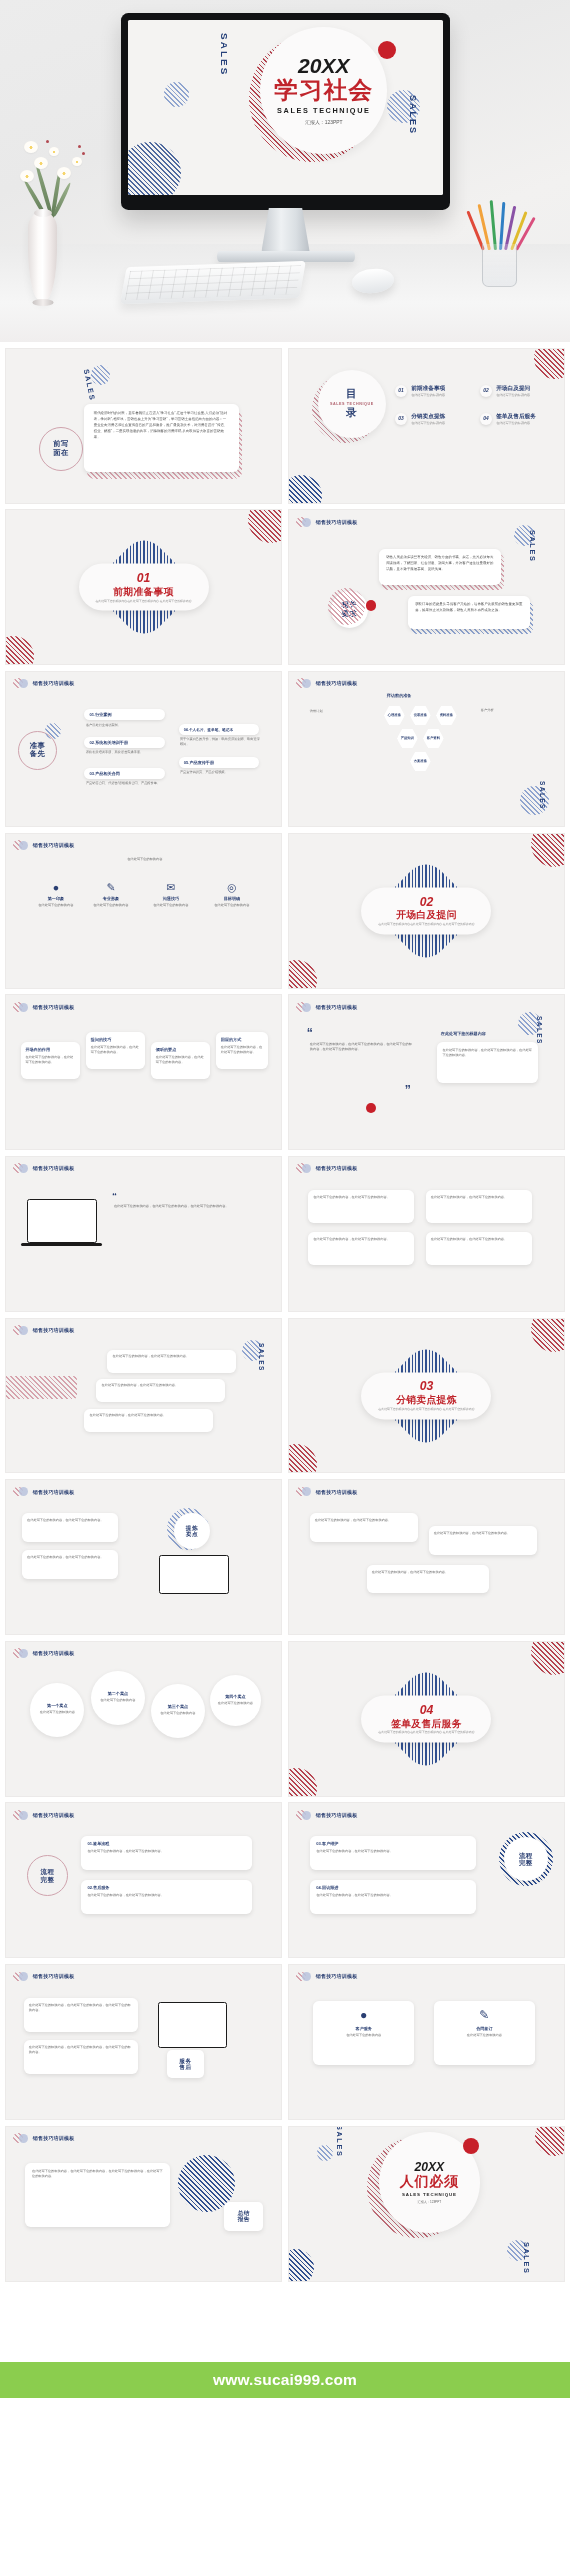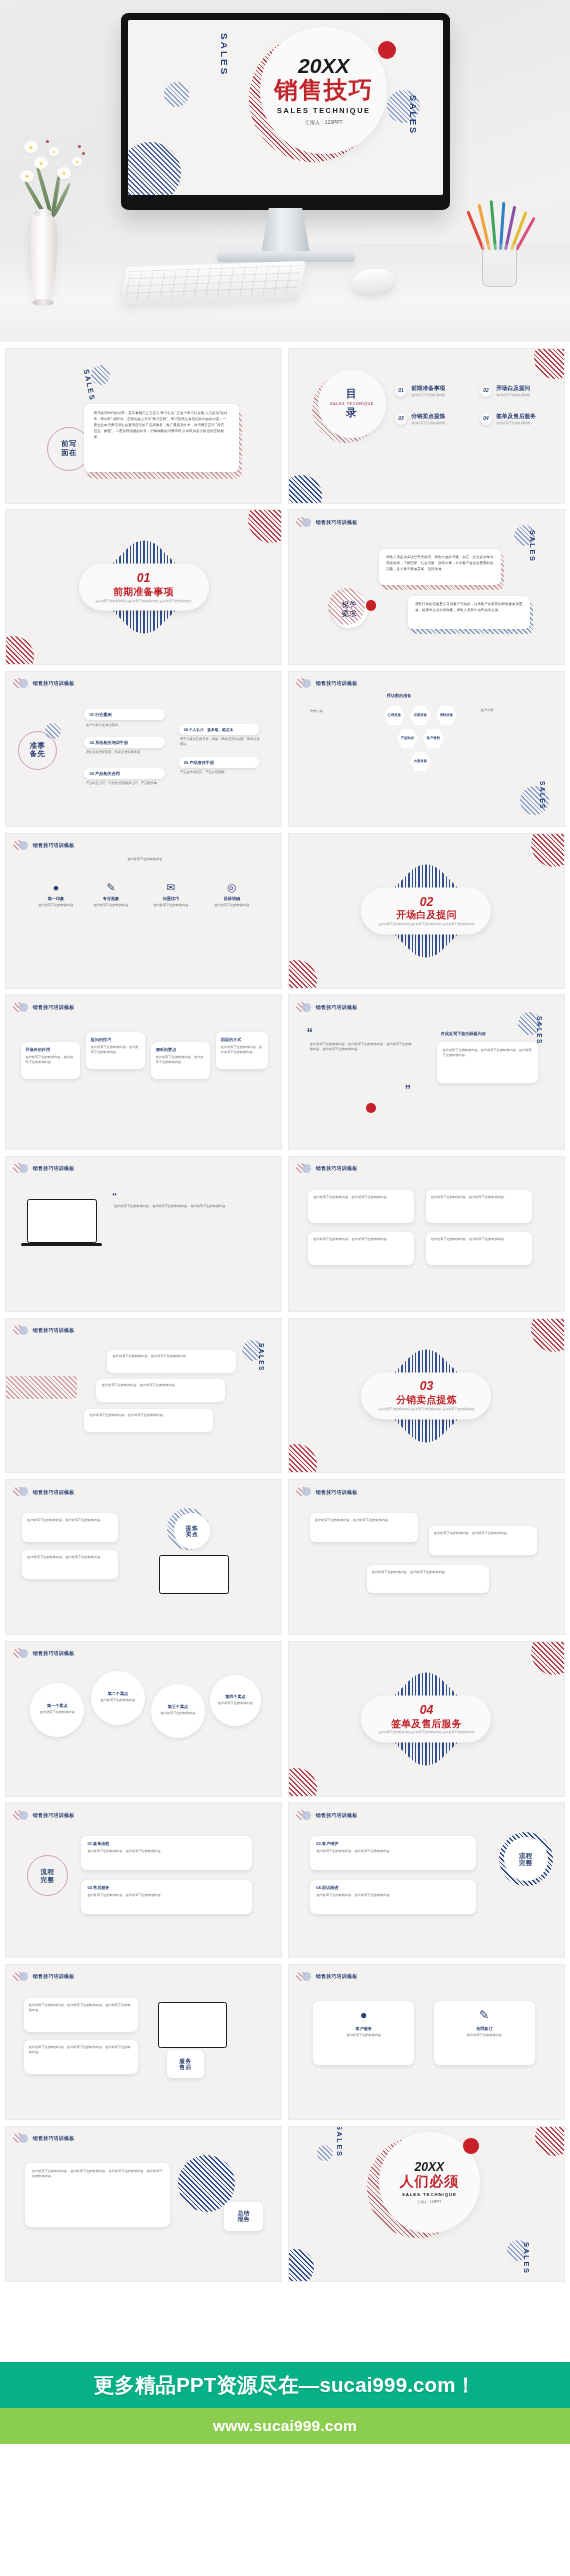--- a/index.html
+++ b/index.html
@@ -291,21 +291,21 @@
       <div class="mon-screen">
         <div class="mon-inner">
           <div class="circ stripe-blue-lt" style="left:36px;top:62px;width:24.4px;height:24.4px;"></div>
           <div class="circ stripe-blue" style="left:-9.8px;top:122px;width:62px;height:62px;opacity:.85;"></div>
           <div class="circ stripe-blue-lt" style="right:23px;top:70px;width:33px;height:33px;"></div>
           <div class="vert-sales" style="left:91px;top:13px;font-size:9.8px;">SALES</div>
           <div class="vert-sales" style="right:24.4px;top:75px;font-size:9px;">SALES</div>
           <div class="cover-ring" style="left:121px;top:14.7px;width:127px;height:127px;"></div>
           <div class="cover-disc" style="left:132px;top:6.5px;width:127px;height:127px;">
             <div class="cv-year" style="font-size:21px;">20XX</div>
-            <div class="cv-title" style="font-size:23.6px;margin-top:2.4px;letter-spacing:.05em;">销售技巧</div>
+            <div class="cv-title" style="font-size:23.6px;margin-top:2.4px;letter-spacing:.05em;">学习社会</div>
             <div class="cv-sub" style="font-size:7.3px;margin-top:4.1px;">SALES TECHNIQUE</div>
             <div class="cv-by" style="font-size:4.9px;margin-top:4.1px;">汇报人：123PPT</div>
           </div>
           <div class="red-dot" style="right:47px;top:21px;width:18px;height:18px;"></div>
         </div>
       </div>
       <div class="mon-neck"></div>
       <div class="mon-base"></div>
     </div>
 
@@ -325,21 +325,21 @@
     </div>
     <div class="cup"></div>
   </div>
 
   <div class="grid">
 
     <div class="thumb">
         <div class="inner">
       <div class="circ stripe-blue-lt" style="left:85px;top:16.3px;width:19.6px;height:19.6px;"></div>
       <div class="vert-sales" style="left:79px;top:20.4px;font-size:7.3px;transform:rotate(-12deg);">SALES</div>
-      <div class="clabel outline" style="left:41px;top:78px;width:42px;height:42px;">
+      <div class="clabel outline" style="left:33px;top:78px;width:42px;height:42px;">
         <div>
           <div class="cl">前写</div>
           <div class="cl">面在</div>
         </div>
       </div>
       <div class="circ stripe-pink" style="left:81px;top:62px;width:155px;height:68px;border-radius:7.3px;"></div>
       <div class="card" style="left:78px;top:55px;width:155px;height:68px;padding:7.3px 9.8px;box-sizing:border-box;">
         <div class="ct">现代经济时代的到来，意味着我们正在进入“学习社会”,在这个学习社会里,人们必须“活到老，学到老”,相应地，营销也要上升为“学习营销”，学习营销主要包括两方面的内容：一是企业向消费者和社会宣传自己的产品和服务，推广最及新技术，对消费者进行 “传道、授业、解惑”，二是实现信息的共享，消除顾客的消费障碍,从而取得皆大欢喜的营销效果。</div>
       </div>
     </div>
@@ -906,22 +906,19 @@
         <div class="fin-sub">SALES TECHNIQUE</div>
         <div class="fin-by">汇报人：123PPT</div>
       </div>
       <div class="red-dot" style="left:174px;top:11.4px;width:16.3px;height:16.3px;"></div>
     </div>
       </div>
 
   </div>
 
   <div class="gap-white"></div>
-  <div class="banner-teal">
-    <div class="bt">更多精品PPT资源尽在—sucai999.com！</div>
-  </div>
   <div class="banner-green">
     <div class="bg">www.sucai999.com</div>
   </div>
   <div class="tail-white"></div>
 
 </div>
 
 
 </body></html>

